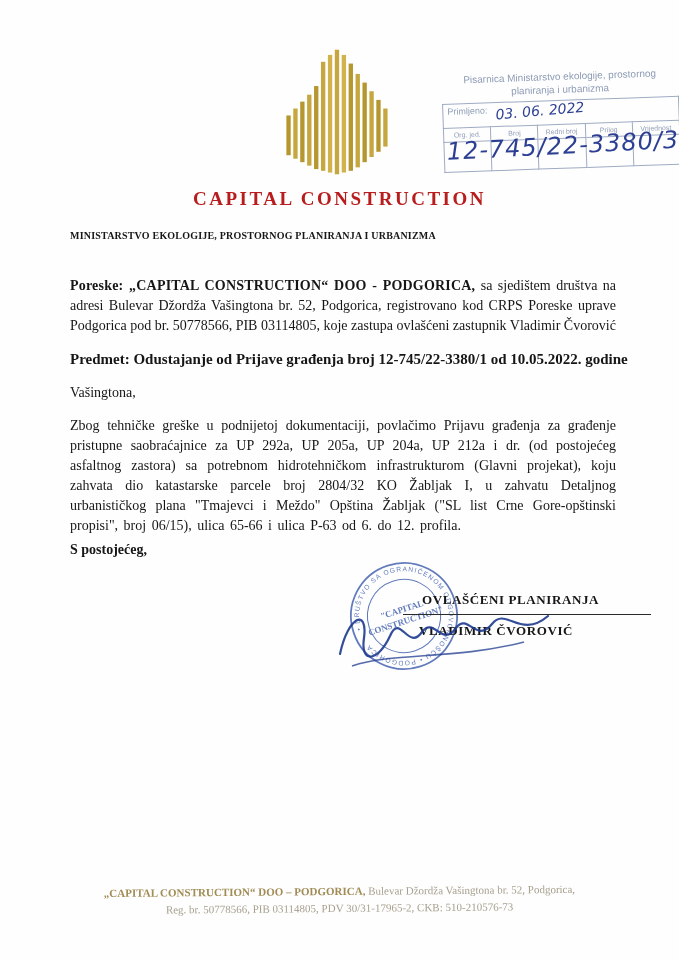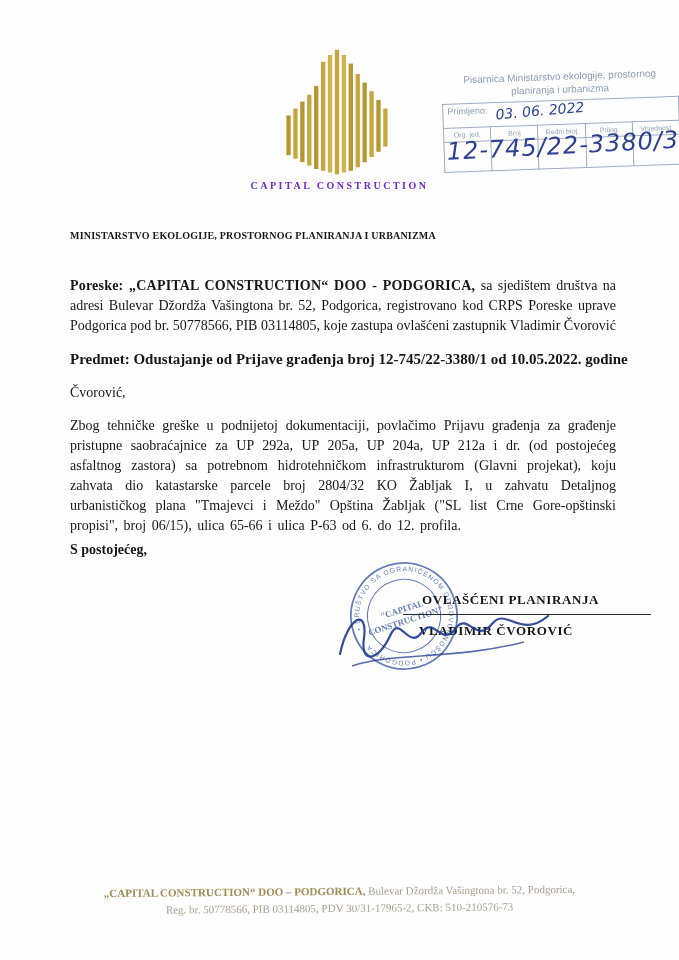--- a/index.html
+++ b/index.html
@@ -7,22 +7,22 @@
   .page {
     position:relative; width:679px; height:960px; margin:0 auto;
     background:#fefefe; overflow:hidden;
     font-family:"Liberation Serif", serif; color:#161616;
   }
 
   
   .logo-block { position:absolute; top:48px; left:0; width:100%; text-align:center; }
   .logo-icon { display:inline-block; }
   .logo-name {
-    margin-top:0; font-weight:bold; font-size:10px; letter-spacing:2.5px;
-    color:#6d28d9; font-family:"Liberation Serif", serif;
+    margin-top:8px; font-weight:bold; font-size:19px; letter-spacing:2.5px;
+    color:#b91c1c; font-family:"Liberation Serif", serif;
   }
 
   
   .registry {
     position:absolute; top:74px; left:441px; width:237px;
     transform:rotate(-2deg); transform-origin:top left;
     font-family:"Liberation Sans", sans-serif; color:#8e9cb5;
   }
   .registry-title { font-size:10px; line-height:1.3; text-align:center; margin-bottom:4px; }
   .table-wrap { position:relative; }
@@ -125,21 +125,21 @@
     </div>
   </div>
 
   <div class="content">
     <div class="doc-heading">MINISTARSTVO EKOLOGIJE, PROSTORNOG PLANIRANJA I URBANIZMA</div>
 
     <p class="p-party"><b>Poreske: „CAPITAL CONSTRUCTION“ DOO - PODGORICA,</b><span> sa sjedištem društva na adresi Bulevar Džordža Vašingtona br. 52, Podgorica, registrovano kod CRPS Poreske uprave Podgorica pod br. 50778566, PIB 03114805, koje zastupa ovlašćeni zastupnik Vladimir Čvorović</span></p>
 
     <p class="p-subject">Predmet: Odustajanje od Prijave građenja broj 12-745/22-3380/1 od 10.05.2022. godine</p>
 
-    <p class="p-salutation">Čvorović,</p>
+    <p class="p-salutation">Vašingtona,</p>
 
     <p class="p-body">Zbog tehničke greške u podnijetoj dokumentaciji, povlačimo Prijavu građenja za građenje pristupne saobraćajnice za UP 292a, UP 205a, UP 204a, UP 212a i dr. (od postojećeg asfaltnog zastora) sa potrebnom hidrotehničkom infrastrukturom (Glavni projekat), koju zahvata dio katastarske parcele broj 2804/32 KO Žabljak I, u zahvatu Detaljnog urbanističkog plana "Tmajevci i Meždo" Opština Žabljak ("SL list Crne Gore-opštinski propisi", broj 06/15), ulica 65-66 i ulica P-63 od 6. do 12. profila.</p>
 
     <p class="p-closing">S postojećeg,</p>
 
     <div class="signature-zone">
 
       <svg class="round-stamp" width="112" height="112" viewBox="0 0 150 150" aria-hidden="true">
         <g fill="none" stroke="#3f5fae">
           <circle cx="75" cy="75" r="71" stroke-width="2.4"></circle>

